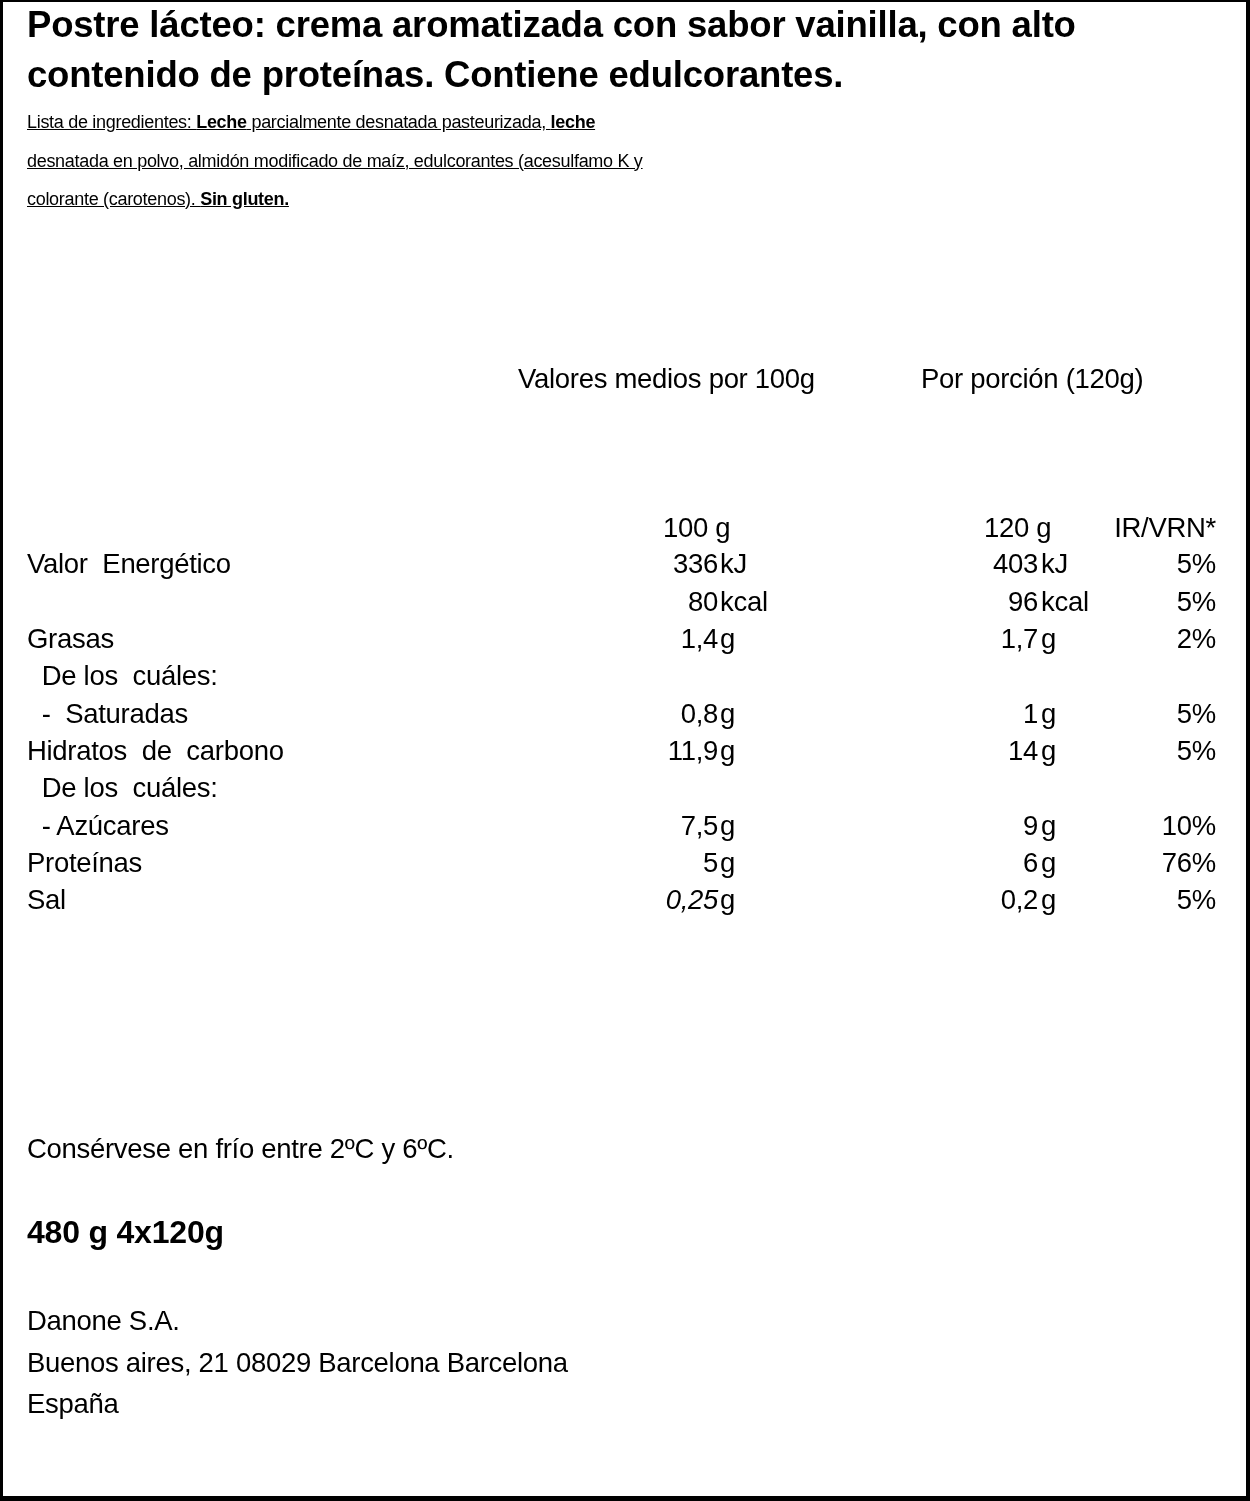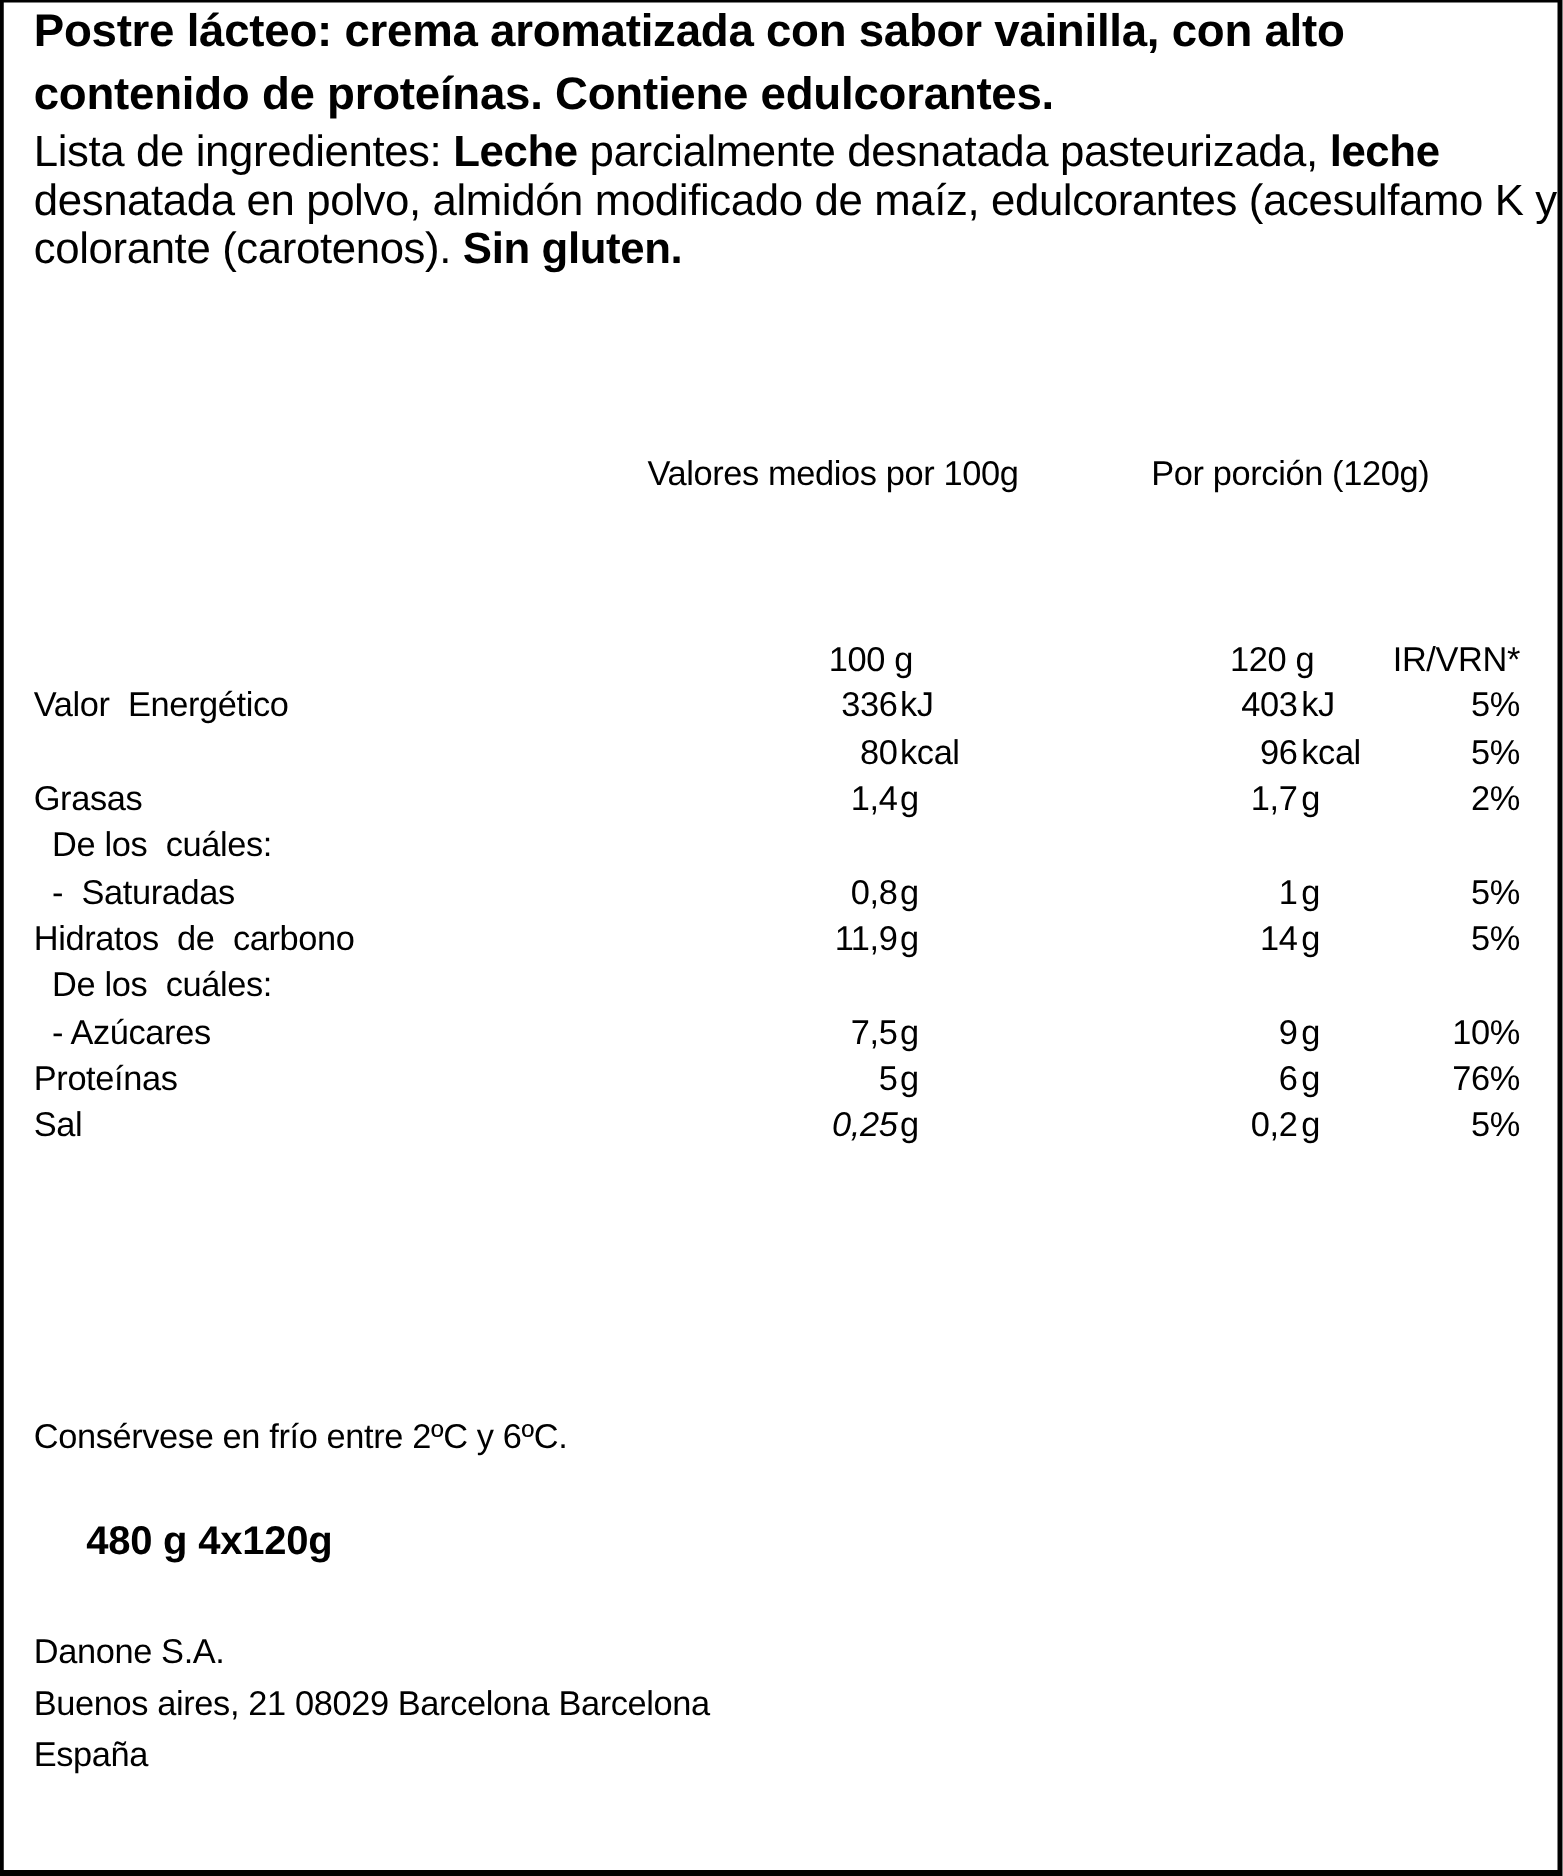--- a/index.html
+++ b/index.html
@@ -11,21 +11,21 @@
       border-right: 4px solid #000; border-bottom: 5px solid #000;
       background: #fff; color: #000;
       font-family: "Liberation Sans", sans-serif;
     }
     .abs { position: absolute; white-space: nowrap; }
     .title {
       left: 24px; top: 2px; font-weight: bold; font-size: 36.5px; line-height: 41px;
       letter-spacing: -0.2px;
     }
     .ingredients {
-      left: 24px; top: 101px; font-size: 35px; line-height: 38.5px; letter-spacing: -0.3px;
+      left: 24px; top: 101px; font-size: 18px; line-height: 38.5px; letter-spacing: -0.3px; text-decoration: underline;
     }
     .ingredients b { font-weight: bold; }
     .hdr { font-size: 27.5px; line-height: 32px; letter-spacing: -0.3px; }
     .cell { font-size: 27.5px; line-height: 32px; letter-spacing: -0.3px; }
     .num { text-align: right; }
     .bold-lg { font-weight: bold; font-size: 32px; line-height: 36px; letter-spacing: -0.2px; }
     .bold-md { font-weight: normal; font-size: 27.5px; line-height: 32px; letter-spacing: -0.3px; }
     .plain { font-size: 27.5px; line-height: 32px; letter-spacing: -0.3px; }
   </style>
 </head>
@@ -106,17 +106,17 @@
       <div class="abs cell num" style="left:1100px; width:113px;top:845px;">76%</div>
       <div class="abs cell " style="left:24px; white-space:pre;top:882px;">Sal</div>
       <div class="abs cell num" style="left:560px; width:155px;top:882px;font-style:italic;">0,25</div>
       <div class="abs cell " style="left:717px;top:882px;">g</div>
       <div class="abs cell num" style="left:880px; width:155px;top:882px;">0,2</div>
       <div class="abs cell " style="left:1038px;top:882px;">g</div>
       <div class="abs cell num" style="left:1100px; width:113px;top:882px;">5%</div>
     </div>
 
   <div class="abs plain" style="left:24px; top:1131px;">Consérvese en frío entre 2ºC y 6ºC.</div>
-  <div class="abs bold-lg" style="left:24px; top:1212px;margin-left:42px;">480 g 4x120g</div>
+  <div class="abs bold-lg" style="left:24px; top:1212px;">480 g 4x120g</div>
   <div class="abs bold-md" style="left:24px; top:1303px;">Danone S.A.</div>
   <div class="abs plain" style="left:24px; top:1345px;">Buenos aires, 21 08029 Barcelona Barcelona</div>
   <div class="abs plain" style="left:24px; top:1386px;">España</div>
 </div>
 
 </body></html>

